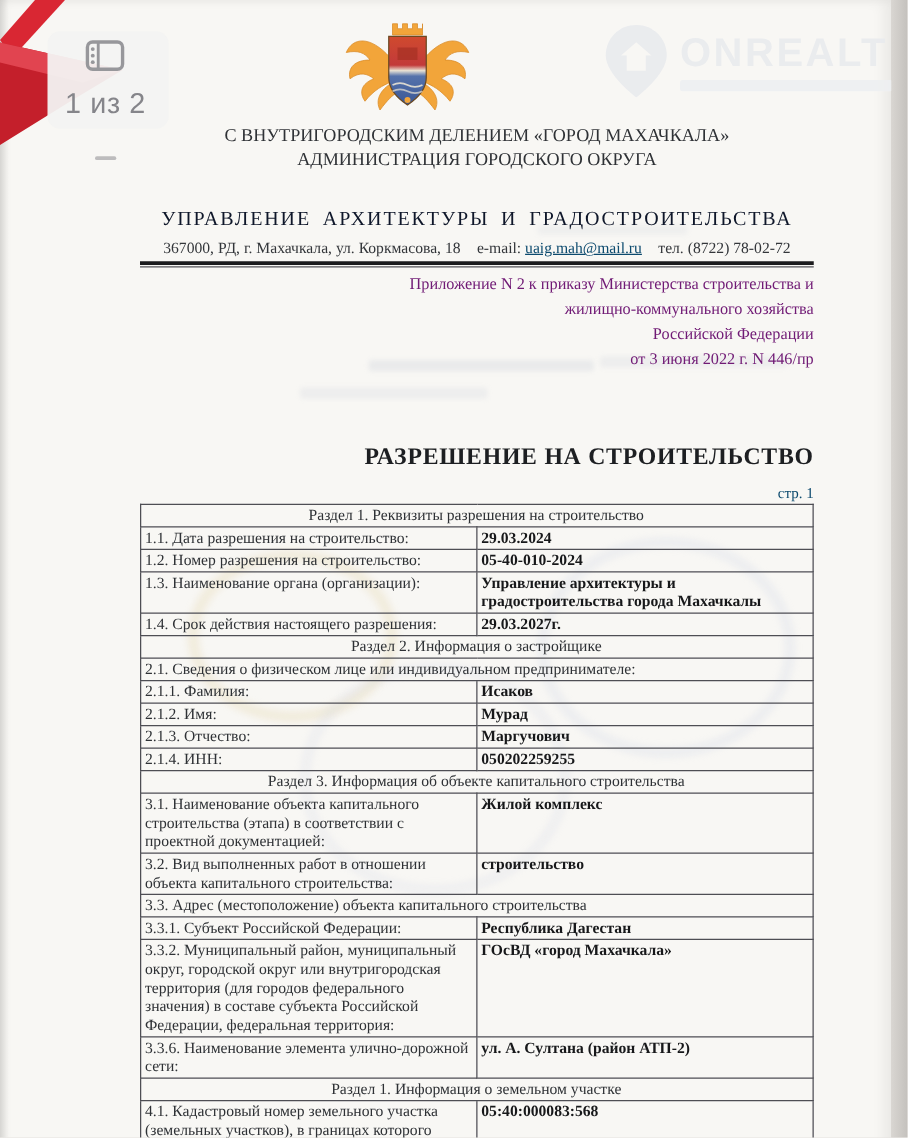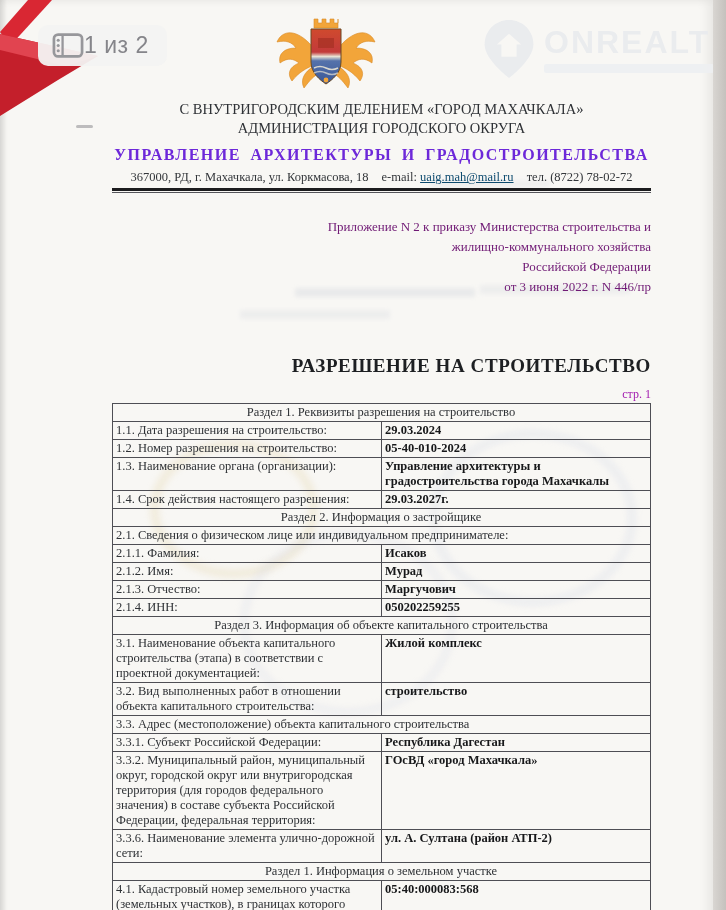--- a/index.html
+++ b/index.html
@@ -9,51 +9,51 @@
         box-shadow:inset -6px 0 10px rgba(0,0,0,.06), inset 4px 0 8px rgba(0,0,0,.04);}
   .edge-right{position:absolute;right:0;top:0;bottom:0;width:13px;
         background:linear-gradient(to right,#d9d6d2,#c4c1bd);}
   .edge-left{position:absolute;left:0;top:0;bottom:0;width:7px;
         background:linear-gradient(to right,rgba(0,0,0,.10),rgba(0,0,0,0));}
 
   
   .ribbon{position:absolute;left:0;top:0;width:120px;height:140px;}
 
   
-  .badge{position:absolute;left:38px;top:25px;display:flex;align-items:center;
+  .badge{position:absolute;left:38px;top:25px;display:flex;align-items:center;gap:12px;
          background:rgba(243,243,242,.95);border-radius:10px;padding:7px 18px 7px 14px;
-         font-family:"Liberation Sans",sans-serif;}
+         font-family:"Liberation Sans",sans-serif;flex-direction:column;}
   .badge .cnt{font-size:23px;color:#85858a;letter-spacing:.5px;}
   .dash-mark{position:absolute;left:76px;top:125px;width:17px;height:3px;background:#8d8d90;opacity:.55;border-radius:2px;}
 
   
   .wm{position:absolute;right:12px;top:20px;display:flex;align-items:center;gap:10px;opacity:.9;}
   .wm .brand{font-family:"Liberation Sans",sans-serif;font-weight:bold;font-size:32px;
              letter-spacing:2px;color:#e9ebee;line-height:1;}
   .wm .sub{height:9px;width:170px;background:#eef0f2;margin-top:6px;border-radius:2px;}
 
   
   .emblem{position:absolute;left:0;right:75px;top:16px;width:104px;height:82px;margin:0 auto;}
 
   
   .lh{position:absolute;left:112px;top:100px;width:539px;text-align:center;color:#2f3236;}
   .lh .l1{font-size:14.5px;line-height:1.32;}
-  .lh .dept{font-weight:bold;font-size:16px;letter-spacing:1.5px;margin-top:8px;color:#6d28d9;word-spacing:4px;}
+  .lh .dept{font-weight:normal;font-size:16px;letter-spacing:1.5px;margin-top:29px;color:#0f172a;word-spacing:4px;}
   .lh .addr{font-size:12.5px;margin-top:6px;white-space:nowrap;color:#33363a;}
   .lh .addr .email{color:#0c4a6e;text-decoration:underline;}
   .lh .rule{margin-top:3px;border-top:3px solid #1c1c1e;border-bottom:1px solid #55555a;height:1px;}
 
   
   .annex{position:absolute;right:75px;top:217px;width:420px;text-align:right;
          font-size:13px;line-height:20px;color:#701a75;}
 
   
   .title{position:absolute;left:112px;top:355px;width:539px;text-align:right;
          font-size:19px;font-weight:bold;letter-spacing:.6px;color:#1d1f22;}
-  .pagelbl{position:absolute;right:75px;top:387px;font-size:12px;color:#a21caf;}
+  .pagelbl{position:absolute;right:75px;top:387px;font-size:12px;color:#0c4a6e;}
 
   
   table.permit{position:absolute;left:112px;top:403px;width:539px;border-collapse:collapse;
         font-size:12.5px;line-height:15px;color:#2e3135;table-layout:fixed;}
   table.permit td{border:1px solid #4e4e54;padding:1px 4px 1px 3px;vertical-align:top;}
   table.permit td.sec{text-align:center;}
   table.permit td.lbl{width:57.5%;}
   table.permit td.val{font-weight:bold;color:#17181a;}
 
   

